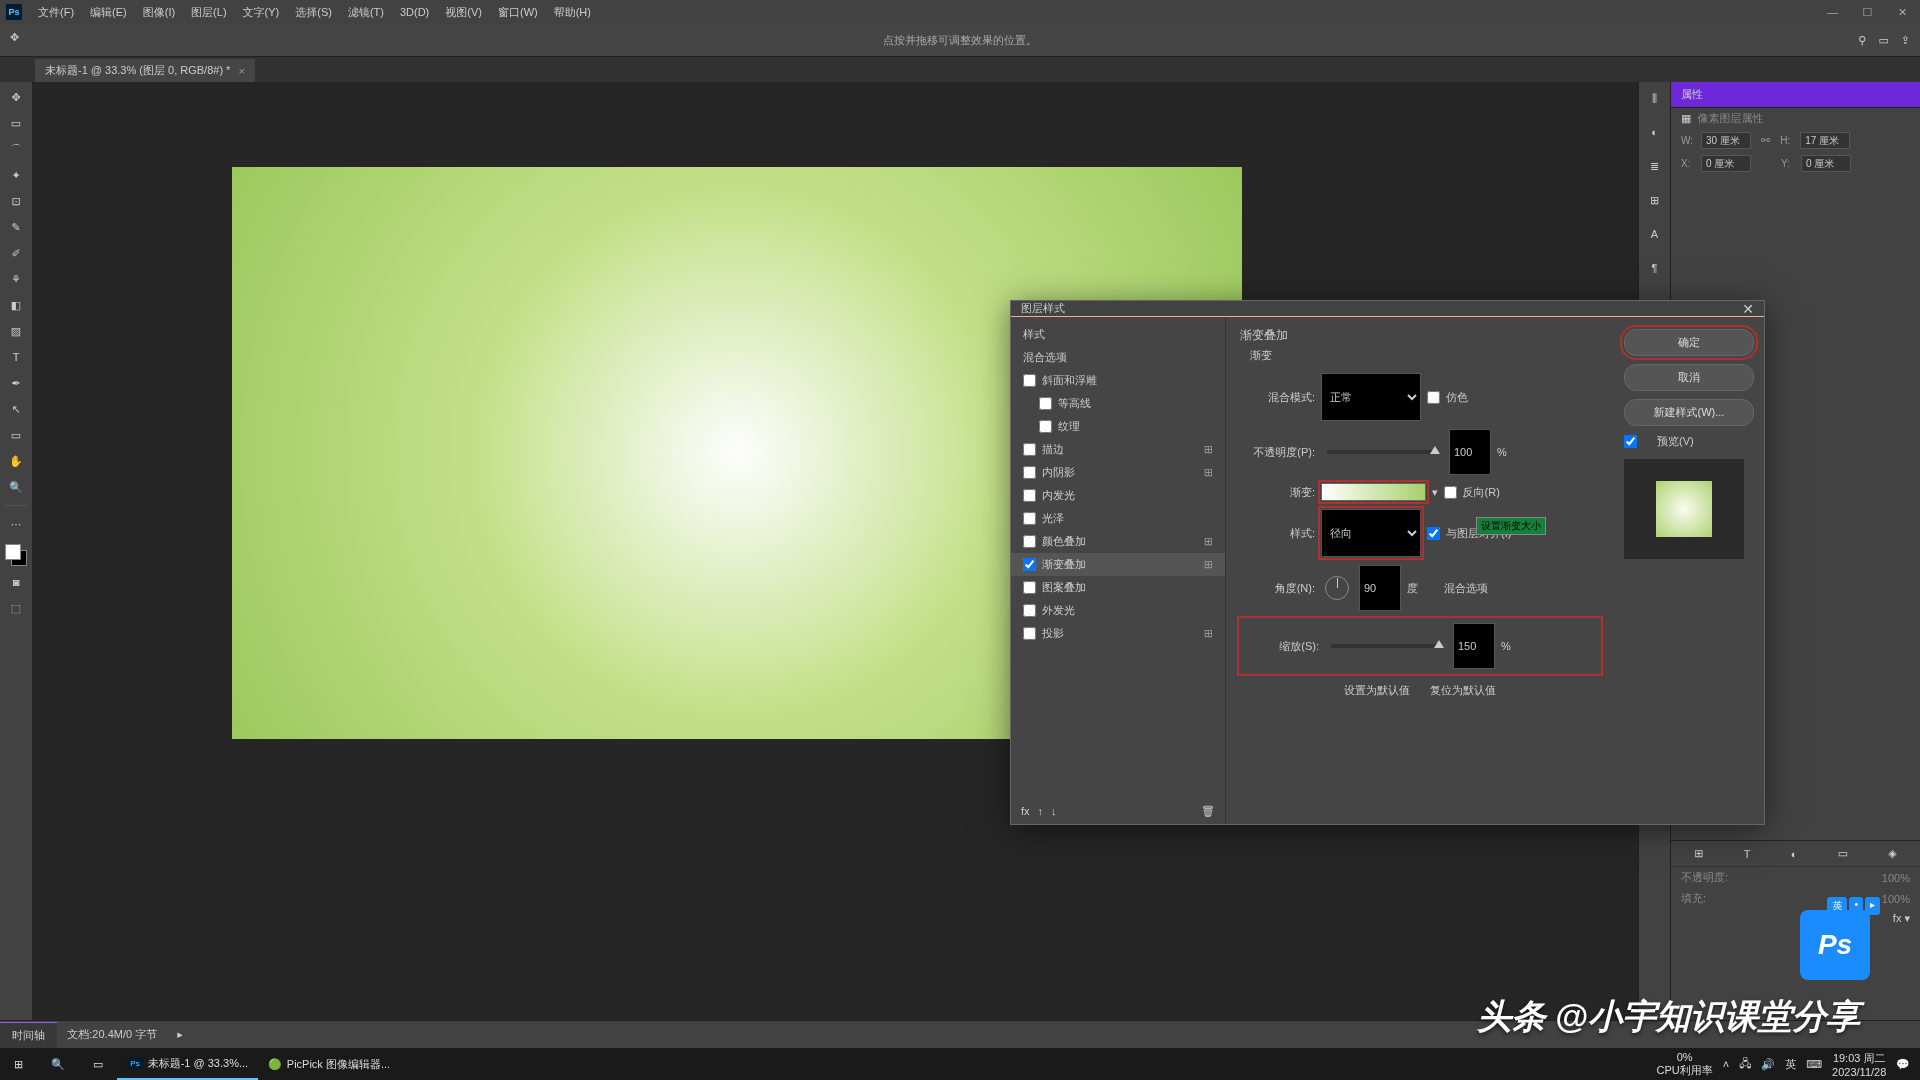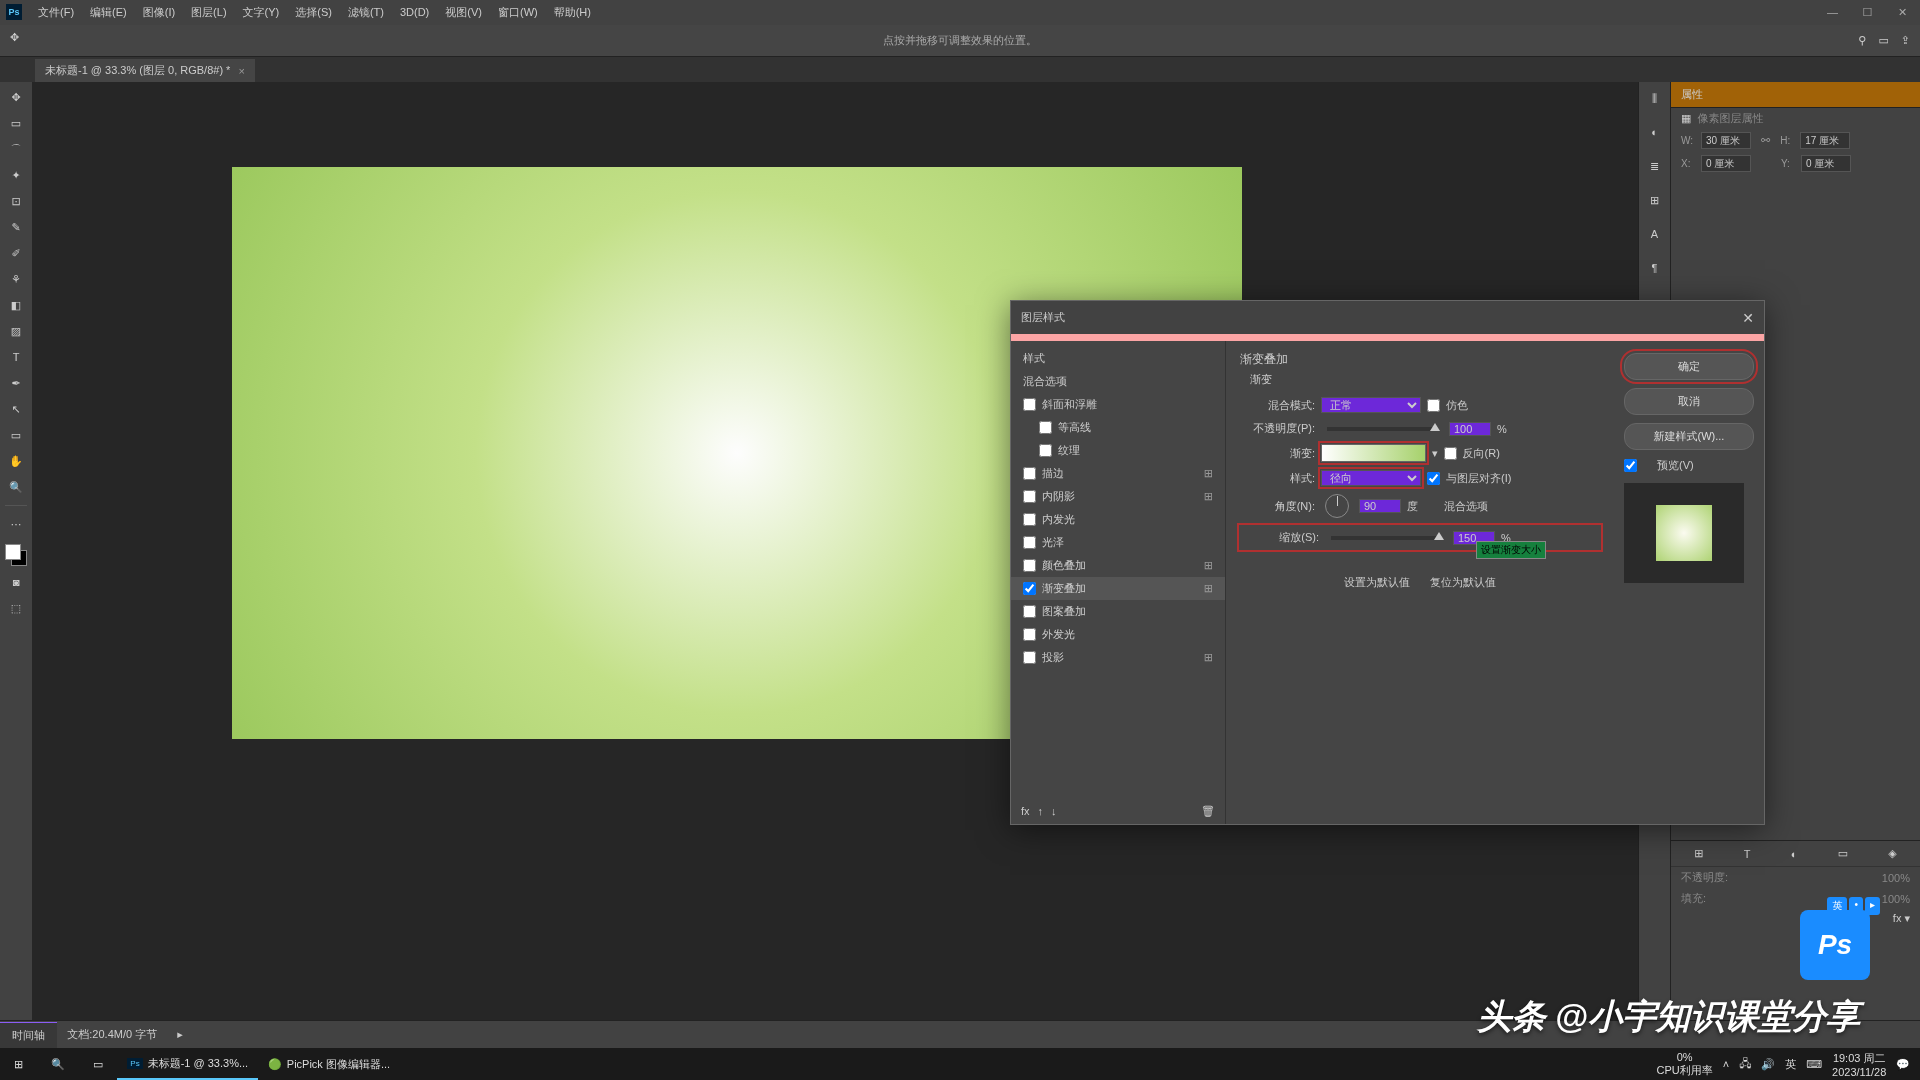--- a/index.html
+++ b/index.html
@@ -21,41 +21,41 @@
 .ltools .t{width:22px;height:20px;display:flex;align-items:center;justify-content:center;cursor:pointer;color:#ccc}
 .ltools .sep{height:1px;width:22px;background:#555;margin:2px 0}
 .ltools .sw{width:22px;height:22px;position:relative;margin-top:4px}
 .ltools .sw .f{position:absolute;width:16px;height:16px;background:#fff;border:1px solid #888;top:0;left:0;z-index:2}
 .ltools .sw .b{position:absolute;width:16px;height:16px;background:#000;border:1px solid #888;bottom:0;right:0}
 .canvwrap{flex:1;background:#262626;position:relative;overflow:hidden}
 .canvas{position:absolute;left:200px;top:85px;width:1010px;height:572px;background:radial-gradient(circle at 50% 50%,#fdfdfd 0%,#c3e088 45%,#9cc95e 100%)}
 .rtools{width:32px;background:#424242;display:flex;flex-direction:column;align-items:center;padding-top:5px;gap:12px;border-left:1px solid #222}
 .rtools .t{width:22px;height:22px;cursor:pointer;color:#ccc;display:flex;align-items:center;justify-content:center}
 .rpanel{width:250px;background:#424242;border-left:1px solid #222;display:flex;flex-direction:column}
-.phead{padding:5px 10px;background:#a16207;border-bottom:1px solid #222}
+.phead{padding:5px 10px;background:#6d28d9;border-bottom:1px solid #222}
 .prow{display:flex;align-items:center;padding:3px 10px;gap:6px}
 .prow .lbl{font-size:10px;color:#999;width:14px}
 .prow input{width:50px;background:#333;border:1px solid #555;color:#ccc;padding:2px 4px;font-size:10px}
 .link{color:#999;margin:0 4px}
 .laypanel{margin-top:auto;background:#424242;border-top:1px solid #222;height:180px}
 .dialog{position:absolute;left:1010px;top:300px;width:755px;height:525px;background:#454545;border:1px solid #666;box-shadow:0 5px 30px rgba(0,0,0,.5);display:flex;flex-direction:column}
-.dhead{height:40px;background:#424242;display:flex;align-items:center;padding:0 10px;justify-content:space-between;border-bottom:7px solid #fca5a5}
+.dhead{height:16px;background:#424242;display:flex;align-items:center;padding:0 10px;justify-content:space-between;border-bottom:1px solid #fca5a5}
 .dhead .cx{cursor:pointer;font-size:14px}
 .dbody{flex:1;display:flex}
 .dcol1{width:215px;border-right:1px solid #333;padding:6px 0;position:relative}
 .dcol1 .srow{padding:4px 12px;cursor:pointer;display:flex;align-items:center;gap:6px}
 .dcol1 .srow.sel{background:#555}
 .dcol1 .srow .plus{margin-left:auto;color:#999}
 .dfoot{display:flex;gap:8px;padding:6px 10px;border-top:0;position:absolute;bottom:0;left:0;right:0}
 .dcol2{flex:1;padding:10px 14px;position:relative}
 .dcol2 h4{font-weight:normal;font-size:12px;margin-bottom:4px}
 .dcol2 .sub{font-size:11px;color:#ccc;margin-bottom:10px;margin-left:10px}
 .frow{display:flex;align-items:center;margin-bottom:8px;gap:6px}
 .frow .fl{width:75px;text-align:right;font-size:11px}
-.frow select,.frow input[type=text]{background:#6d28d9;border:1px solid #555;color:#ccc;padding:0 4px;font-size:11px}
+.frow select,.frow input[type=text]{background:#000000;border:1px solid #555;color:#ccc;padding:16px 4px;font-size:11px}
 .frow select{width:100px}
 .frow .num{width:42px;text-align:left}
 .slider{flex:1;max-width:110px;height:4px;background:#333;position:relative;margin:0 6px}
 .slider .tr{position:absolute;top:-4px;width:0;height:0;border-left:5px solid transparent;border-right:5px solid transparent;border-bottom:8px solid #ccc}
 .gradbox{width:105px;height:18px;background:linear-gradient(90deg,#fff,#a6d16b);border:1px solid #666;cursor:pointer}
 .redbox{outline:2px solid #b03030;outline-offset:1px}
 .angwheel{width:24px;height:24px;border:1px solid #888;border-radius:50%;position:relative;margin:0 4px}
 .angwheel::after{content:"";position:absolute;width:1px;height:10px;background:#ccc;left:50%;top:1px}
 .dcol3{width:150px;padding:12px 10px}
 .btn{display:block;width:100%;padding:5px;background:#555;border:1px solid #666;color:#ddd;margin-bottom:8px;text-align:center;cursor:pointer;border-radius:12px}
@@ -306,21 +306,21 @@
         <span style="margin-left:20px;cursor:pointer">混合选项</span>
       </div>
       <div class="frow redbox" style="padding:4px">
         <span class="fl">缩放(S):</span>
         <div class="slider">
             <div class="tr" style="right:-3px"></div>
           </div>
         <input type="text" class="num" value="150" style="">
           <span>%</span>
       </div>
-      <div class="frow" style="justify-content:center;gap:20px;margin-top:26px">
+      <div class="frow" style="justify-content:center;gap:20px;margin-top:10px">
         <span style="cursor:pointer">设置为默认值</span>
         <span style="cursor:pointer">复位为默认值</span>
       </div>
       <div class="tooltip" style="left:250px;top:200px">设置渐变大小</div>
     </div>
 
     <div class="dcol3">
       <div class="btn primary">确定</div>
       <div class="btn">取消</div>
       <div class="btn">新建样式(W)...</div>

